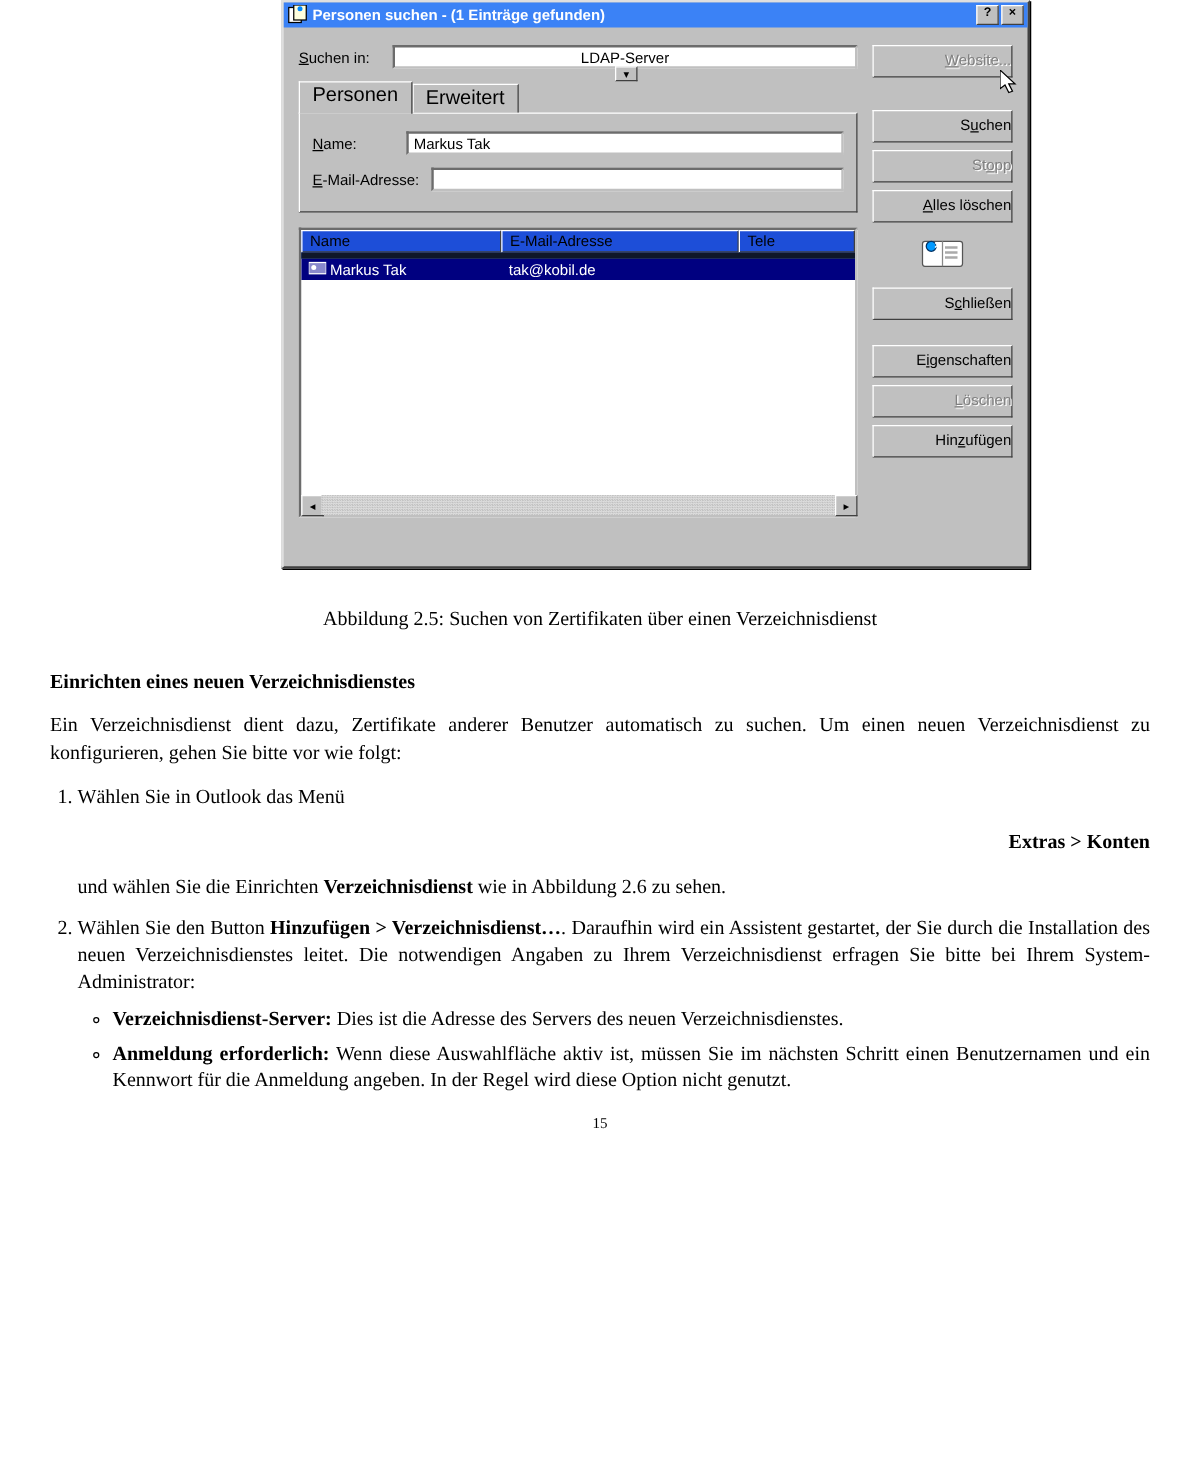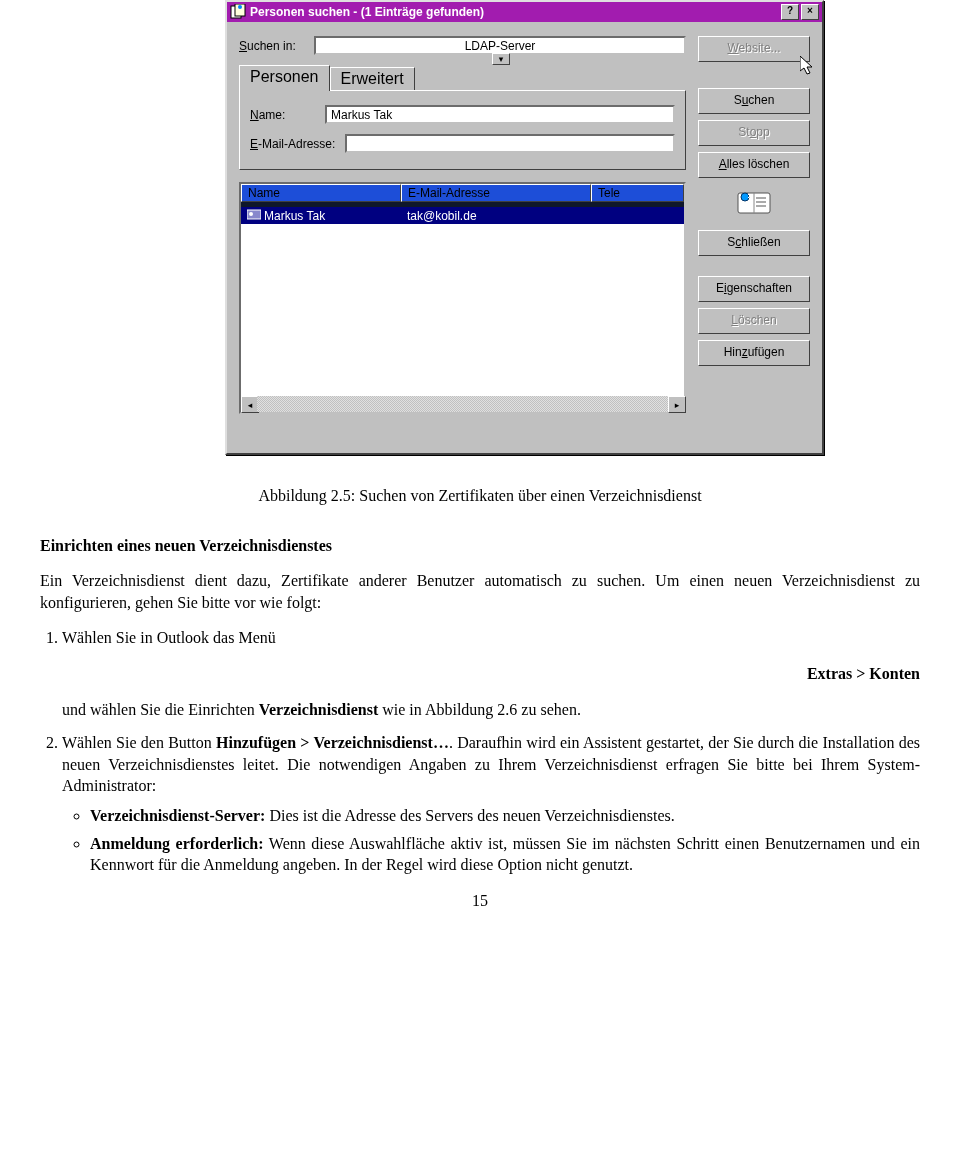--- a/index.html
+++ b/index.html
@@ -22,21 +22,21 @@
     border: 2px solid #c0c0c0;
     border-top-color: #dfdfdf;
     border-left-color: #dfdfdf;
     border-right-color: #404040;
     border-bottom-color: #404040;
     width: 595px;
     margin: 0 auto 30px 185px;
     box-shadow: 1px 1px 0 #000;
   }
   .titlebar {
-    background: #a21caf;
+    background: #3b82f6;
     color: #fff;
     display: flex;
     align-items: center;
     padding: 2px 3px;
     font-weight: bold;
     font-size: 12px;
     justify-content: center;
   }
   .titlebar .sysicon {
     width: 16px; height: 16px;
@@ -92,21 +92,21 @@
     justify-content: center;
     font-size: 9px;
     color: #000;
     margin-right: -2px;
   }
   .btn9x {
     display: block;
     width: 110px;
     height: 24px;
     line-height: 22px;
-    text-align: center;
+    text-align: right;
     background: #c0c0c0;
     border: 1px solid #fff;
     border-right-color: #404040;
     border-bottom-color: #404040;
     box-shadow: 1px 1px 0 #000  inset 0 0 0 0;
     margin-bottom: 6px;
     font-size: 12px;
   }
   .btn9x.disabled { color: #808080; text-shadow: 1px 1px 0 #fff; }
   .tabs {
@@ -191,21 +191,21 @@
   .subhead {
     font-weight: bold;
     margin: 18px 0 14px 0;
   }
   .para { margin: 0 0 14px 0; text-align: justify;}
   ol.steps { margin: 0 0 14px 22px; padding: 0; }
   ol.steps > li { margin-bottom: 12px; text-align: justify;}
   .menu-path { text-align: right; margin: 14px 0; font-weight: bold;}
   ul.bullets { margin: 8px 0 0 28px; padding:0; }
   ul.bullets li { margin-bottom: 6px; text-align: justify;}
-  .page-num { text-align: center; font-size: 16px;}
+  .page-num { text-align: center; font-size: 12px;}
 </style>
 </head>
 <body>
 
 <div class="page">
 
   <div class="win9x">
     <div class="titlebar">
       <span class="sysicon">
         <svg viewBox="0 0 16 16" width="16" height="16">

